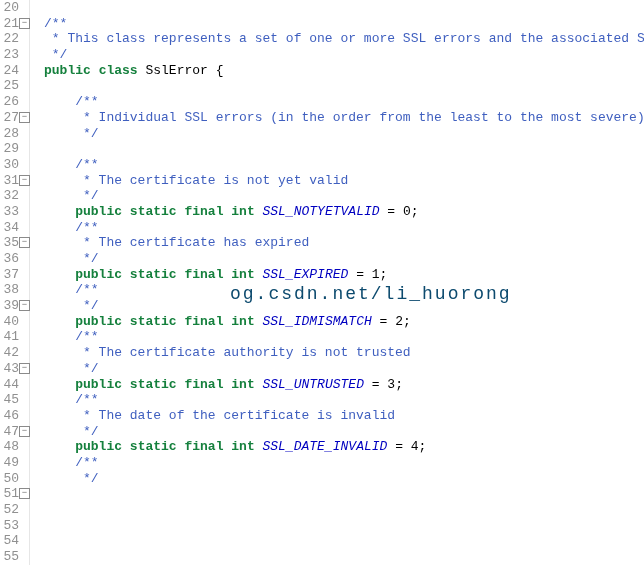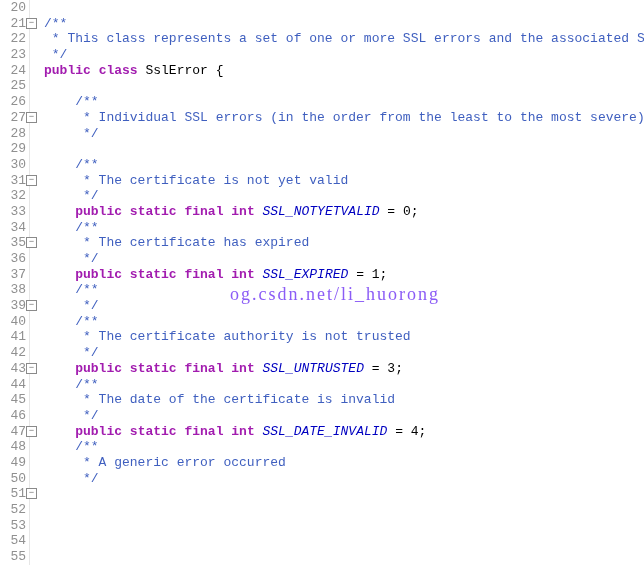--- a/index.html
+++ b/index.html
@@ -1,28 +1,28 @@
 <!DOCTYPE html>
 <html><head>
 <meta charset="utf-8">
 <style>
   html,body{margin:0;padding:0;background:#fff;font-family:Consolas,"Courier New",monospace;font-size:13px;line-height:15.7px;color:#000}
   .editor{width:644px;height:570px;position:relative;overflow:hidden}
-  .gutter{position:absolute;left:0;top:0;width:30px;background:#fff;border-right:1px solid #e6e6e6;text-align:right;padding-right:3px;box-sizing:border-box;color:#909090;user-select:none}
+  .gutter{position:absolute;left:0;top:0;width:30px;background:#fff;border-right:1px solid #e6e6e6;text-align:right;padding-right:10px;box-sizing:border-box;color:#909090;user-select:none}
   .gln{height:15.7px;position:relative}
   .fold{position:absolute;right:-11px;top:2px;width:9px;height:9px;border:1px solid #8a8a8a;background:#fff;font-size:9px;line-height:8px;text-align:center;color:#707070;cursor:pointer}
   .code{position:absolute;left:30px;top:0;right:0;padding-left:14px}
   .cln{height:15.7px;white-space:pre}
   .hl{background:#eef3fa}
-  .kw{color:#a21caf;font-weight:bold}
+  .kw{color:#15803d;font-weight:bold}
   .jc{color:#3f5fbf}
   .cid{color:#0000c0;font-style:italic}
   .id{color:#000}
   .num{color:#000}
-  .watermark{position:absolute;left:230px;top:287px;color:#8b5cf6;font-family:Liberation Serif, serif;font-size:18px;letter-spacing:2px;pointer-events:none}
+  .watermark{position:absolute;left:230px;top:287px;color:#0c4a6e;font-family:Liberation Mono, monospace;font-size:18px;letter-spacing:2px;pointer-events:none}
 </style>
 </head>
 <body>
 <div class="editor">
 
 <div class="watermark">og.csdn.net/li_huorong</div>
 
 <div class="gutter" id="gutter">
       <div class="gln">20</div>
       <div class="gln">21<div class="fold">−</div></div>
@@ -75,27 +75,27 @@
       <div class="cln">    <span class="jc">/**</span></div>
       <div class="cln">     <span class="jc">* The certificate is not yet valid</span></div>
       <div class="cln">     <span class="jc">*/</span></div>
       <div class="cln">    <span class="kw">public</span> <span class="kw">static</span> <span class="kw">final</span> <span class="kw">int</span> <span class="cid">SSL_NOTYETVALID</span> = <span class="num">0</span>;</div>
       <div class="cln">    <span class="jc">/**</span></div>
       <div class="cln">     <span class="jc">* The certificate has expired</span></div>
       <div class="cln">     <span class="jc">*/</span></div>
       <div class="cln">    <span class="kw">public</span> <span class="kw">static</span> <span class="kw">final</span> <span class="kw">int</span> <span class="cid">SSL_EXPIRED</span> = <span class="num">1</span>;</div>
       <div class="cln">    <span class="jc">/**</span></div>
       <div class="cln">     <span class="jc">*/</span></div>
+      <div class="cln">    <span class="kw">public</span> <span class="kw">static</span> <span class="kw">final</span> <span class="kw">int</span> <span class="cid">SSL_IDMISMATCH</span> = <span class="num">2</span>;</div>
       <div class="cln">    <span class="jc">/**</span></div>
       <div class="cln">     <span class="jc">* The certificate authority is not trusted</span></div>
       <div class="cln">     <span class="jc">*/</span></div>
       <div class="cln">    <span class="kw">public</span> <span class="kw">static</span> <span class="kw">final</span> <span class="kw">int</span> <span class="cid">SSL_UNTRUSTED</span> = <span class="num">3</span>;</div>
       <div class="cln">    <span class="jc">/**</span></div>
       <div class="cln">     <span class="jc">* The date of the certificate is invalid</span></div>
       <div class="cln">     <span class="jc">*/</span></div>
       <div class="cln">    <span class="kw">public</span> <span class="kw">static</span> <span class="kw">final</span> <span class="kw">int</span> <span class="cid">SSL_DATE_INVALID</span> = <span class="num">4</span>;</div>
       <div class="cln">    <span class="jc">/**</span></div>
-      <div class="cln">     <span class="jc">* A generic error occurred</span></div>
       <div class="cln">     <span class="jc">*/</span></div>
       <div class="cln"></div>
     </div>
 
 </div>
 
 </body></html>

